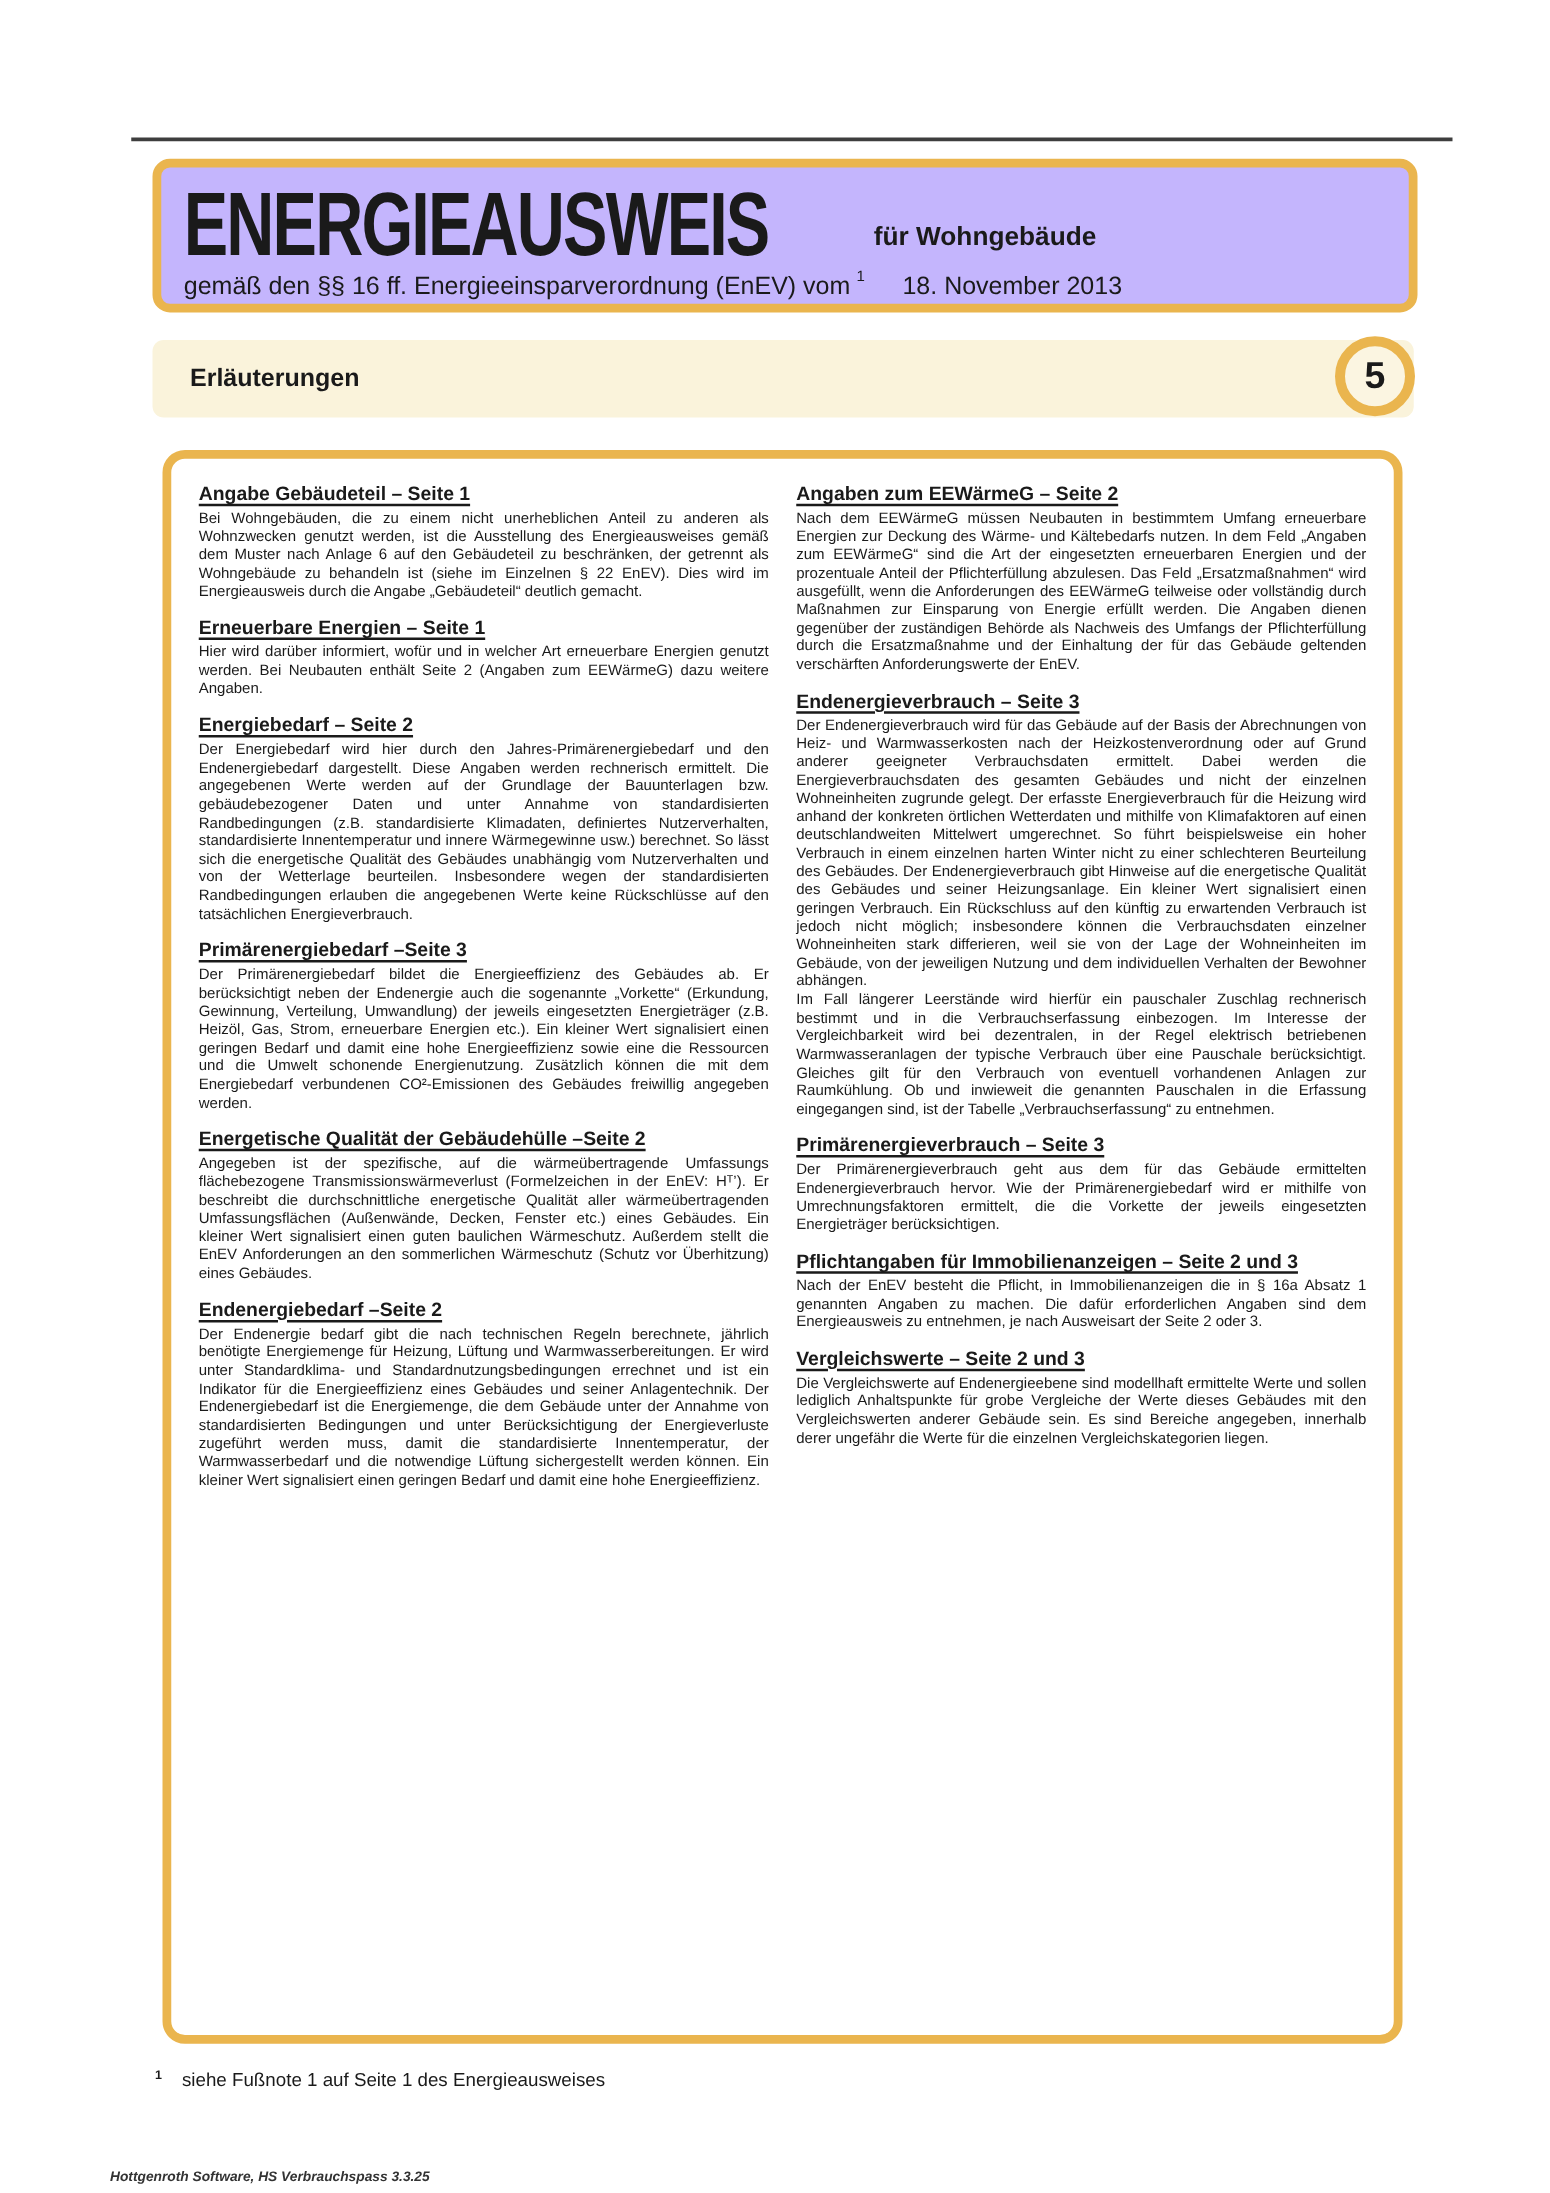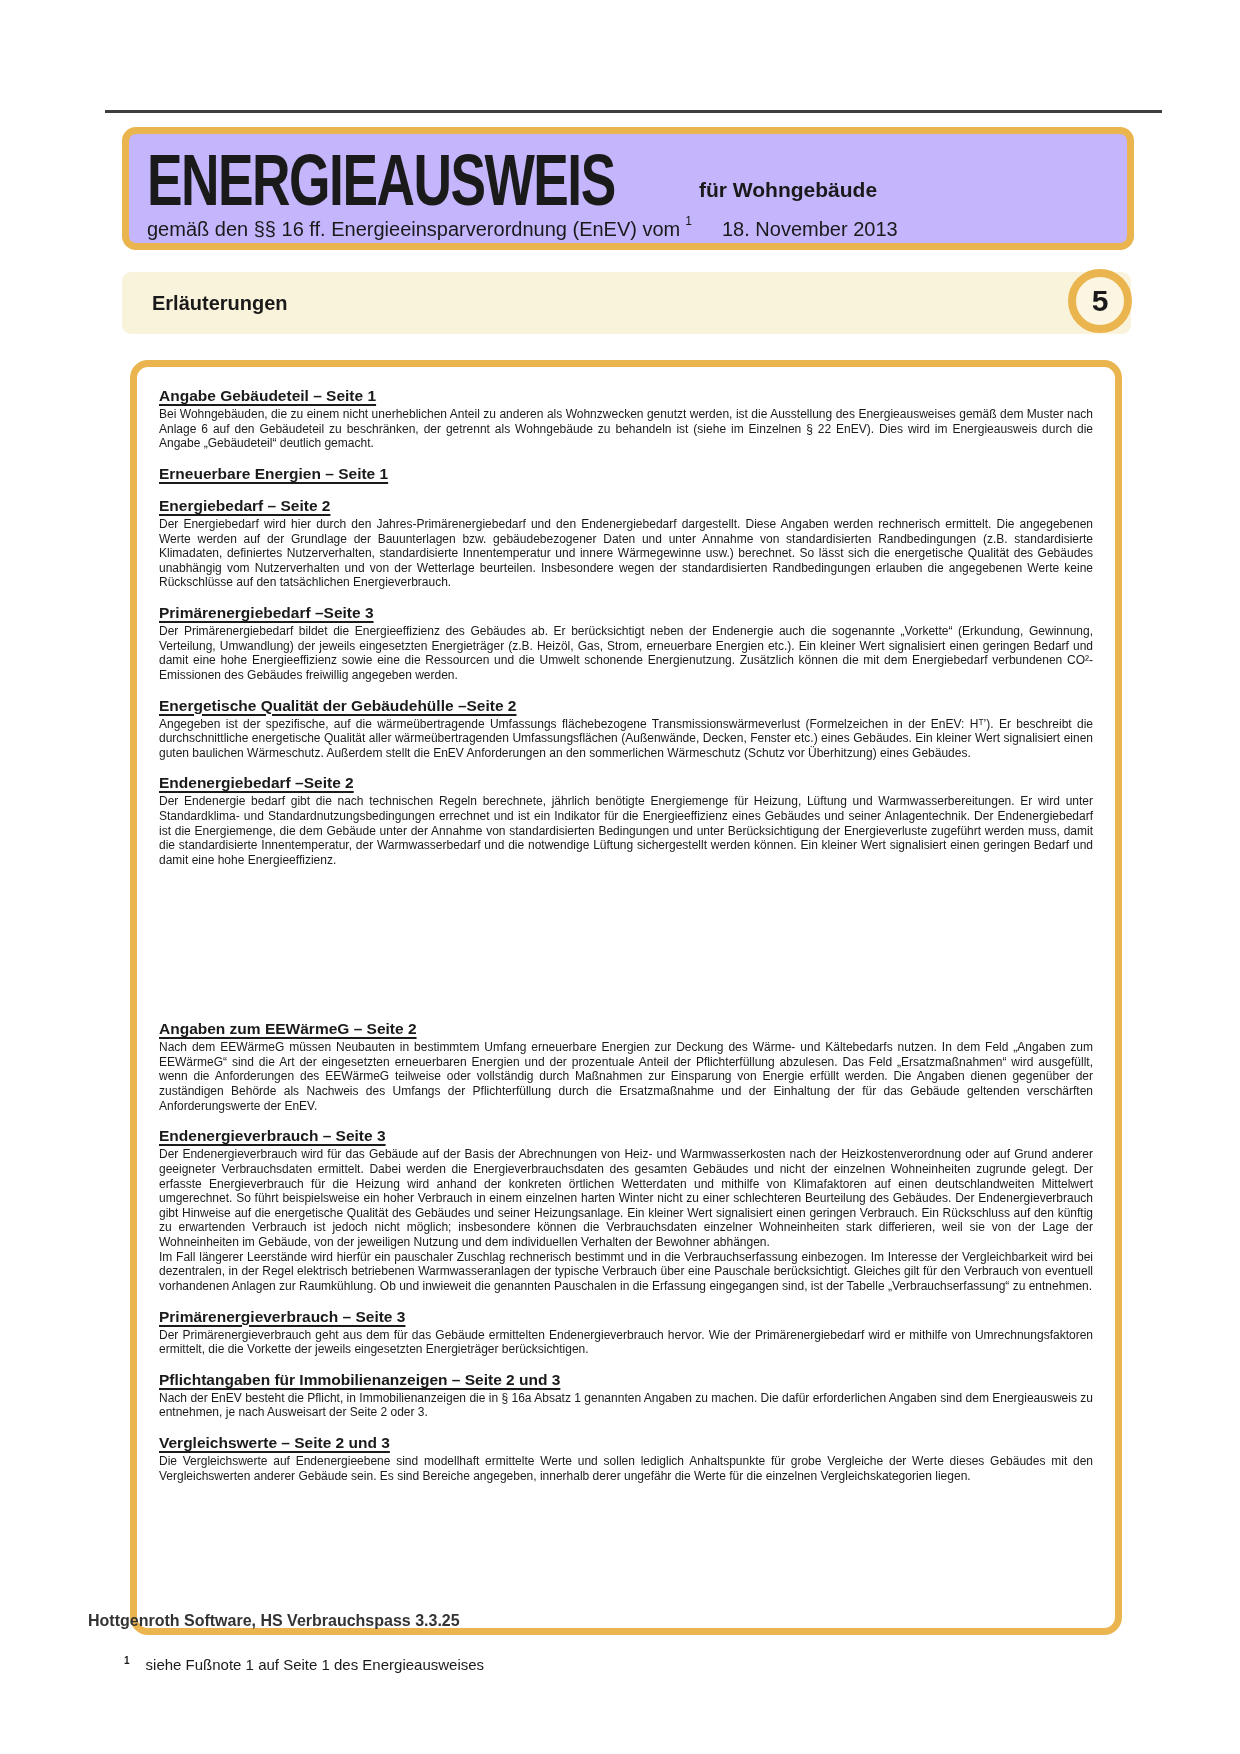--- a/index.html
+++ b/index.html
@@ -56,21 +56,21 @@
     background:var(--circle_fill);
     display:flex;align-items:center;justify-content:center;
   }
   .page-badge span{font-size:30px;font-weight:bold;}
   
   .main-box{
     position:absolute;left:130px;top:360px;width:992px;min-height:1275px;
     border:7px solid var(--gold);border-radius:18px;box-sizing:border-box;
     background:#fff;
     padding:20px 22px 14px 22px;
-    display:flex;gap:22px;flex-direction:column;
+    display:flex;gap:22px;
   }
   .col{flex:1;min-width:0;}
   .sec{margin:0 0 14px 0;}
   .sec:last-child{margin-bottom:16px;}
   .sec-h{
     margin:0 0 2px 0;
     font-size:15.5px;font-weight:bold;
     text-decoration:underline;
     text-decoration-thickness:1.5px;
     text-underline-offset:2.5px;
@@ -82,22 +82,22 @@
     hyphens:auto;-webkit-hyphens:auto;
   }
   .sec-p + .sec-p{margin-top:0;}
   
   .footnote{
     position:absolute;left:124px;top:1656px;
     font-size:15px;display:flex;align-items:flex-start;
   }
   .fn-sup{font-size:10px;position:relative;top:-1px;margin-right:16px;font-weight:bold;}
   .software-credit{
-    position:absolute;left:88px;top:1612px;
-    font-size:16px;font-weight:bold;color:#333;
+    position:absolute;left:88px;top:1736px;
+    font-size:11px;font-weight:bold;color:#333;font-style:italic;
   }
 </style>
 </head>
 <body>
 
 <div class="page">
 
   <div class="scan-line"></div>
 
   <div class="title-box">
@@ -121,20 +121,21 @@
 
     <div class="col">
 
       <section class="sec">
         <h3 class="sec-h">Angabe Gebäudeteil – Seite 1</h3>
         <p class="sec-p">Bei Wohngebäuden, die zu einem nicht unerheblichen Anteil zu anderen als Wohnzwecken genutzt werden, ist die Ausstellung des Energieausweises gemäß dem Muster nach Anlage 6 auf den Gebäudeteil zu beschränken, der getrennt als Wohngebäude zu behandeln ist (siehe im Einzelnen § 22 EnEV). Dies wird im Energieausweis durch die Angabe „Gebäudeteil“ deutlich gemacht.</p>
       </section>
 
       <section class="sec">
         <h3 class="sec-h">Erneuerbare Energien – Seite 1</h3>
+        <p class="sec-p">Hier wird darüber informiert, wofür und in welcher Art erneuerbare Energien genutzt werden. Bei Neubauten enthält Seite 2 (Angaben zum EEWärmeG) dazu weitere Angaben.</p>
       </section>
 
       <section class="sec">
         <h3 class="sec-h">Energiebedarf – Seite 2</h3>
         <p class="sec-p">Der Energiebedarf wird hier durch den Jahres-Primärenergiebedarf und den Endenergiebedarf dargestellt. Diese Angaben werden rechnerisch ermittelt. Die angegebenen Werte werden auf der Grundlage der Bauunterlagen bzw. gebäudebezogener Daten und unter Annahme von standardisierten Randbedingungen (z.B. standardisierte Klimadaten, definiertes Nutzerverhalten, standardisierte Innentemperatur und innere Wärmegewinne usw.) berechnet. So lässt sich die energetische Qualität des Gebäudes unabhängig vom Nutzerverhalten und von der Wetterlage beurteilen. Insbesondere wegen der standardisierten Randbedingungen erlauben die angegebenen Werte keine Rückschlüsse auf den tatsächlichen Energieverbrauch.</p>
       </section>
 
       <section class="sec">
         <h3 class="sec-h">Primärenergiebedarf –Seite 3</h3>
         <p class="sec-p">Der Primärenergiebedarf bildet die Energieeffizienz des Gebäudes ab. Er berücksichtigt neben der Endenergie auch die sogenannte „Vorkette“ (Erkundung, Gewinnung, Verteilung, Umwandlung) der jeweils eingesetzten Energieträger (z.B. Heizöl, Gas, Strom, erneuerbare Energien etc.). Ein kleiner Wert signalisiert einen geringen Bedarf und damit eine hohe Energieeffizienz sowie eine die Ressourcen und die Umwelt schonende Energienutzung. Zusätzlich können die mit dem Energiebedarf verbundenen CO²-Emissionen des Gebäudes freiwillig angegeben werden.</p>

